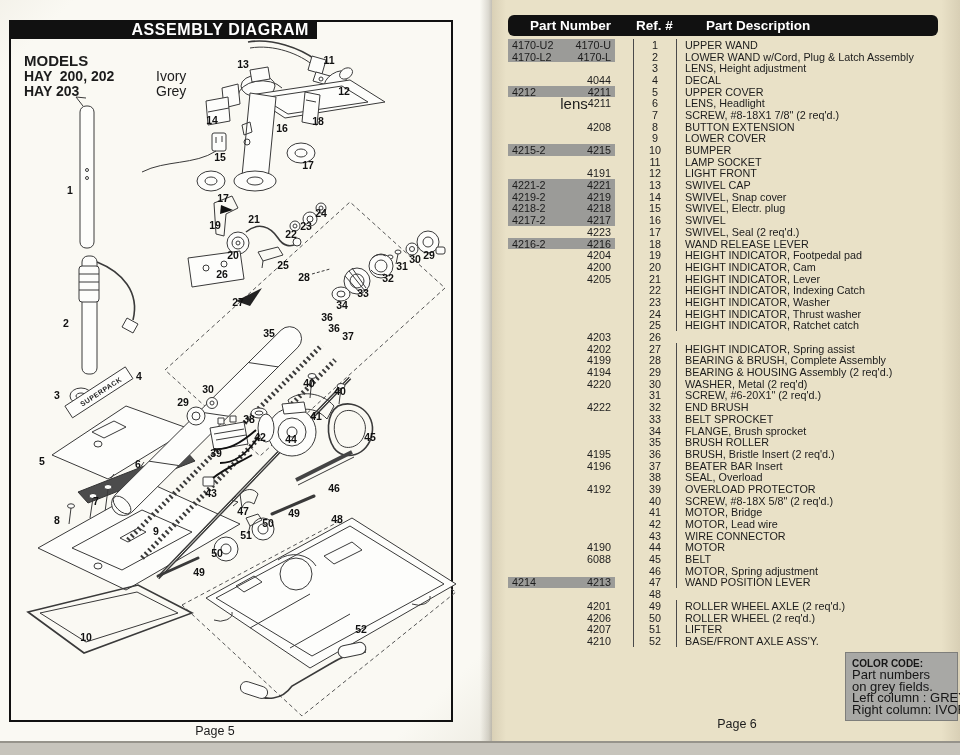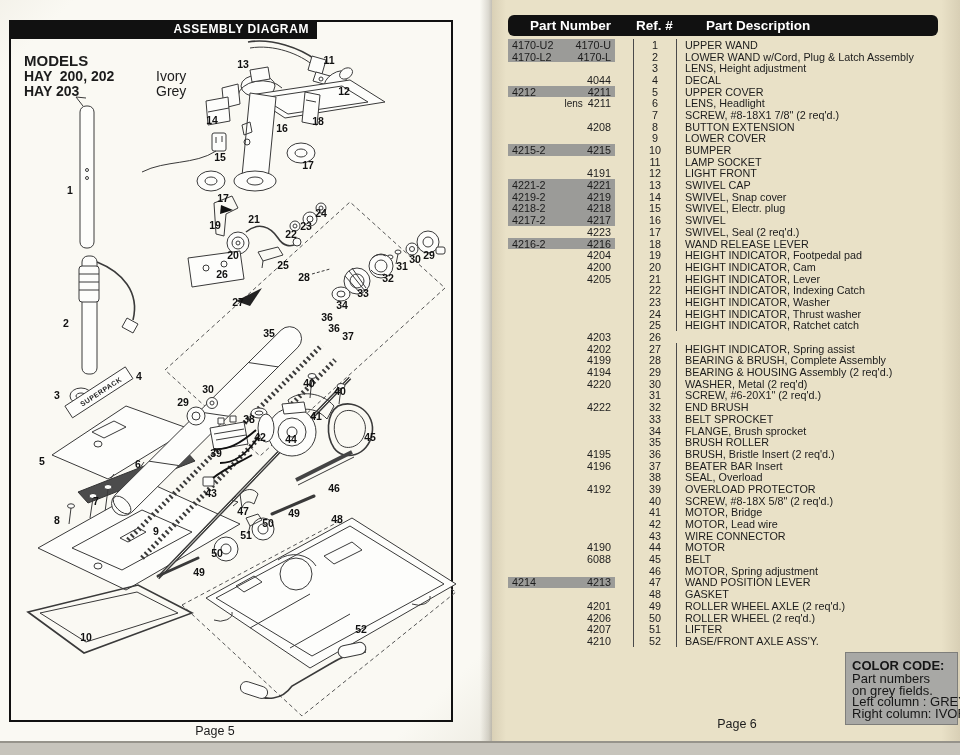--- a/index.html
+++ b/index.html
@@ -4,21 +4,21 @@
 <style>
   html,body{margin:0;padding:0;}
   body{width:960px;height:755px;font-family:"Liberation Sans","DejaVu Sans",sans-serif;background:var(--edge_bg,#c7c4bc);}
   .scan{position:relative;width:960px;height:755px;overflow:hidden;}
 
   
   .page-left{position:absolute;left:0;top:0;width:492px;height:741px;
     background:linear-gradient(135deg,#f4f2ea 0%, var(--left_page_bg,#faf9f3) 6%, var(--left_page_bg,#faf9f3) 92%, #efede4 100%);}
   .diagram-box{position:absolute;left:9px;top:20px;width:440px;height:698px;border:2px solid var(--header_bar,#111);}
   .title-bar{position:absolute;left:-2px;top:-2px;width:308px;height:19px;background:var(--header_bar,#111);
-    color:var(--header_text,#fff);font-size:12px;font-weight:bold;letter-spacing:.6px;text-align:right;
+    color:var(--header_text,#fff);font-size:16px;font-weight:bold;letter-spacing:.6px;text-align:right;
     line-height:19px;padding-right:8px;box-sizing:border-box;}
   .models{position:absolute;left:13px;top:30px;color:var(--ink,#1c1c1c);}
   .models-heading{font-size:15px;font-weight:bold;}
   .models-row{font-size:14px;line-height:15px;display:flex;}
   .models-row .m-name{font-weight:bold;width:132px;white-space:pre;}
   .models-row .m-color{font-weight:normal;}
   .diagram-svg{position:absolute;left:0;top:0;width:492px;height:741px;pointer-events:none;}
   .page-label{position:absolute;font-size:12.5px;color:var(--ink,#1c1c1c);text-align:center;}
   .page5{left:175px;top:724px;width:80px;}
 
@@ -42,26 +42,26 @@
     color:var(--header_text,#fff);display:flex;align-items:center;font-weight:bold;font-size:13.5px;border-radius:6px;}
   .h-part{width:125px;text-align:center;}
   .h-ref{width:43px;text-align:center;}
   .h-desc{padding-left:30px;}
   .trows{position:absolute;left:16px;top:39px;width:430px;color:var(--ink,#1c1c1c);}
   .row{display:flex;height:11.69px;align-items:center;font-size:10.8px;}
   .c-part{width:125px;height:100%;box-sizing:border-box;padding-right:18px;display:flex;align-items:center;}
   .pn-box{width:100%;height:100%;display:flex;align-items:center;box-sizing:border-box;padding:0 4px;}
   .pn-box.grey{background:var(--grey_field,#9b9b98);justify-content:space-between;}
   .pn-box.plain{justify-content:flex-end;}
-  .pn-prefix{font-size:10px;margin-right:5px;}
+  .pn-prefix{font-size:15px;}
   .c-ref{width:43px;height:100%;text-align:center;border-left:1px solid #4a4a4a;display:flex;align-items:center;justify-content:center;box-sizing:border-box;}
   .c-desc{flex:1;height:100%;border-left:1px solid #4a4a4a;box-sizing:border-box;padding-left:8px;display:flex;align-items:center;white-space:nowrap;}
   .color-code{position:absolute;left:353px;top:652px;width:113px;box-sizing:border-box;
     background:var(--color_code_bg,#a8a8a5);border:1px solid #7e7e7b;padding:5px 6px;color:#161616;}
-  .cc-title{font-size:13px;font-weight:bold;}
+  .cc-title{font-size:10px;font-weight:bold;}
   .cc-line{font-size:13px;line-height:11.5px;white-space:pre;}
   .page6{left:200px;top:717px;width:90px;}
 
   
   .bottom-strip{position:absolute;left:0;top:741px;width:960px;height:14px;
     background:var(--edge_bg,#c7c4bc);border-top:2px solid #96938b;}
 </style>
 </head>
 <body>
 
@@ -794,21 +794,20 @@
             </div>
           </div>
           <div class="c-ref">47</div>
           <div class="c-desc">WAND POSITION LEVER</div>
         </div>
         <div class="row">
           <div class="c-part">
             <div class="pn-box plain"></div>
           </div>
           <div class="c-ref">48</div>
-          <div class="c-desc">GASKET</div>
         </div>
         <div class="row">
           <div class="c-part">
             <div class="pn-box plain">
               <span>4201</span>
             </div>
           </div>
           <div class="c-ref">49</div>
           <div class="c-desc">ROLLER WHEEL AXLE (2 req'd.)</div>
         </div>

